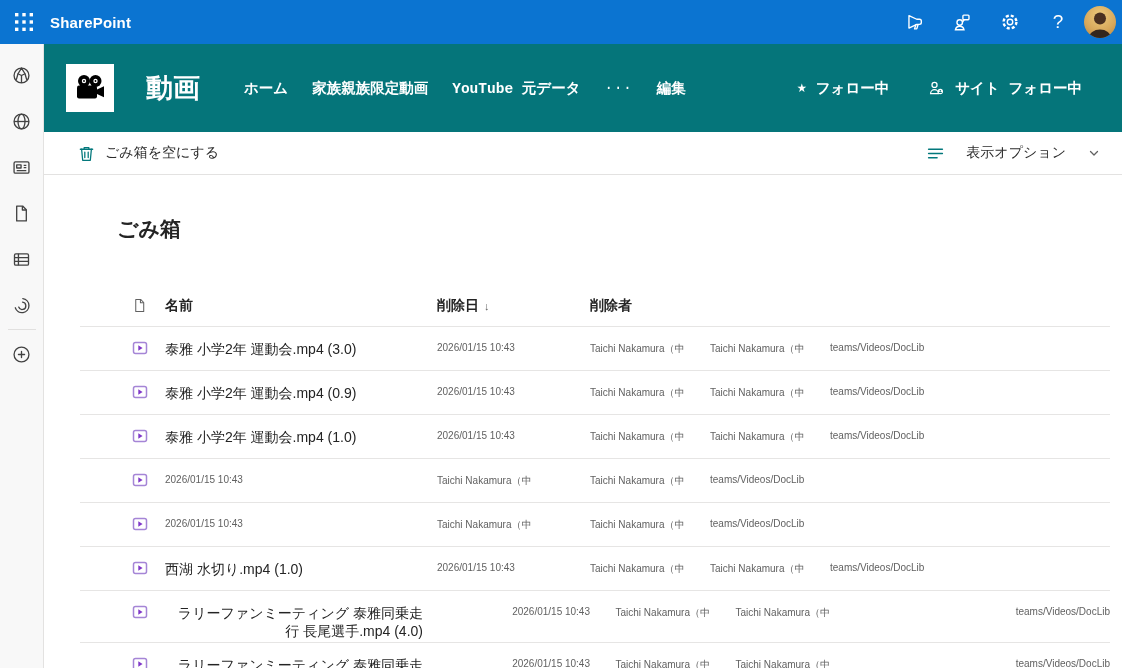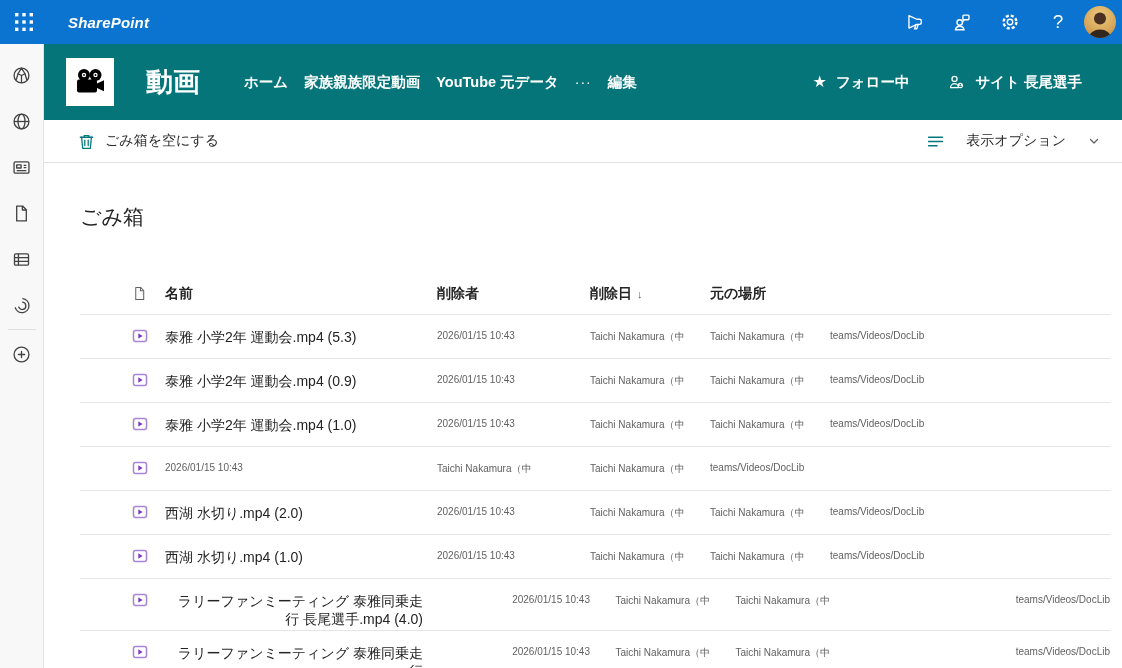--- a/index.html
+++ b/index.html
@@ -7,56 +7,56 @@
     --text:#2b2b2b; --text2:#616161; --border:#e6e5e4;
     --purple-o:#a585d6; --purple-f:#8038c9;
   }
   *{box-sizing:border-box; margin:0; padding:0;}
   html,body{width:1122px; height:668px; overflow:hidden;}
   body{font-family:"Liberation Sans","DejaVu Sans",sans-serif; background:#fff; color:var(--text);}
 
   
   .suite-bar{height:44px; background:var(--suite-blue); display:flex; align-items:center; color:#fff;}
   .waffle-btn{width:48px; height:44px; display:flex; align-items:center; justify-content:center; cursor:pointer;}
-  .app-name{font-size:15px; font-weight:bold; margin-left:20px; letter-spacing:.2px;font-style:italic;}
+  .app-name{font-size:15px; font-weight:bold; margin-left:2px; letter-spacing:.2px;}
   .suite-spacer{flex:1;}
   .suite-btn{width:48px; height:44px; display:flex; align-items:center; justify-content:center; cursor:pointer; font-size:18px;}
   .help-q{font-size:19px; font-weight:400;}
   .avatar{width:32px; height:32px; border-radius:50%; margin:0 6px 0 2px; overflow:hidden;
           background:radial-gradient(circle at 50% 30%, #ecca7d 0%, #d8a95c 55%, #b9843e 100%); position:relative; cursor:pointer;}
 
   
   .main-row{display:flex; height:624px;}
   .app-rail{width:44px; background:#f8f8f8; border-right:1px solid #e3e2e1; display:flex; flex-direction:column; align-items:center; padding-top:8px; flex:none;}
   .rail-btn{width:44px; height:46px; display:flex; align-items:center; justify-content:center; cursor:pointer;}
   .rail-div{width:28px; border-top:1px solid #e1e0df; margin:1px 0;}
 
   .content{flex:1; display:flex; flex-direction:column; min-width:0;}
 
   
-  .site-header{height:76px; background:var(--teal); display:flex; align-items:center; color:#fff; padding:0 40px 0 22px; flex:none;}
+  .site-header{height:88px; background:var(--teal); display:flex; align-items:center; color:#fff; padding:0 40px 0 22px; flex:none;font-family:Liberation Mono, monospace;}
   .site-logo{width:48px; height:48px; background:#fff; display:flex; align-items:center; justify-content:center; flex:none; cursor:pointer;}
   .site-title{font-size:27px; font-weight:bold; margin-left:32px; cursor:pointer;}
-  .site-nav{display:flex; align-items:center; margin-left:44px; gap:16px;}
+  .site-nav{display:flex; align-items:center; margin-left:44px; gap:24px;}
   .nav-item{font-size:14.5px; font-weight:600; cursor:pointer; white-space:nowrap;}
   .nav-more{font-size:14px; letter-spacing:1px; cursor:pointer;}
   .hdr-spacer{flex:1;}
   .hdr-action{display:flex; align-items:center; gap:9px; font-size:14.5px; font-weight:600; cursor:pointer; white-space:nowrap;}
   .hdr-action + .hdr-action{margin-left:38px;}
   .star-glyph{font-size:16px; line-height:1;}
 
   
   .command-bar{height:43px; display:flex; align-items:center; padding:0 22px 0 34px; border-bottom:1px solid #e3e2e1; flex:none;}
   .cmd-btn{display:flex; align-items:center; gap:10px; font-size:14px; color:var(--text); cursor:pointer;}
   .cmd-spacer{flex:1;}
   .view-opts{display:flex; align-items:center; gap:22px; font-size:14px; cursor:pointer;}
 
   
   .page{flex:1; padding:0 12px 0 36px; overflow:hidden;}
-  .page-title{font-size:21px; font-weight:normal; margin-top:40px; color:#242424;}
+  .page-title{font-size:21px; font-weight:bold; margin-top:40px; color:#242424;margin-left:37px;}
 
   .list{margin-top:46px;}
   .lrow{display:grid; grid-template-columns:85px 272px 153px 120px 120px 1fr; align-items:start;}
   .lhead{height:38px; border-bottom:1px solid var(--border);}
   .lhead .hcell{font-size:14px; font-weight:bold; color:#242424; padding-top:8px; cursor:pointer; white-space:nowrap;}
   .hicon{padding-left:52px; padding-top:9px; cursor:pointer;}
   .sort-arrow{font-size:11px; color:var(--text2); margin-left:5px; font-weight:400;}
 
   .trow{height:44px; border-bottom:1px solid var(--border); cursor:pointer;}
   .trow.two-line{height:52px;text-align:right;}
@@ -221,21 +221,21 @@
       <div class="hdr-action">
         <svg width="19" height="19" viewBox="0 0 24 24">
           <g fill="none" stroke="#ffffff" stroke-width="1.6">
             <circle cx="9.5" cy="7.5" r="3.2"></circle>
             <path d="M4.5 18.5 a5 5 0 0 1 10 0 z"></path>
           </g>
           <circle cx="16.8" cy="15.8" r="3.4" fill="#ffffff"></circle>
           <circle cx="16.8" cy="14.8" r="1" fill="#05757a"></circle>
           <path d="M14.8 17.6 a2 1.4 0 0 1 4 0 z" fill="#05757a"></path>
         </svg>
-        <span>サイト 長尾選手</span>
+        <span>サイト フォロー中</span>
       </div>
     </div>
 
     <div class="command-bar">
       <div class="cmd-btn">
         <svg width="17" height="17" viewBox="0 0 16 16">
           <g fill="none" stroke="#03787c" stroke-width="1.2" stroke-linecap="round" stroke-linejoin="round">
             <path d="M2.2 4 h11.6"></path>
             <path d="M5.8 4 V2.4 h4.4 V4"></path>
             <path d="M3.4 4 l1 10.4 h7.2 l1-10.4"></path>
@@ -267,33 +267,32 @@
         <div class="lrow lhead">
           <div class="hicon">
             <svg width="15" height="15" viewBox="0 0 16 16">
               <g fill="none" stroke="#616161" stroke-width="1.1" stroke-linejoin="round">
                 <path d="M4 1.5 h5.2 L12.5 4.8 V14.5 h-8.5 z"></path>
                 <path d="M9 1.7 V5 h3.4"></path>
               </g>
             </svg>
           </div>
           <div class="hcell"><span>名前</span></div>
+          <div class="hcell"><span>削除日</span><span class="sort-arrow">↓</span></div>
           <div class="hcell"><span>削除者</span></div>
-          <div class="hcell"><span>削除日</span><span class="sort-arrow">↓</span></div>
-          <div class="hcell"><span>元の場所</span></div>
         </div>
         <div id="rows">
   <div class="lrow trow">
     <div class="c-icon">
       <svg width="16" height="16" viewBox="0 0 16 16">
         <rect x="1.5" y="2.5" width="13" height="11" rx="2" fill="none" stroke="#a585d6" stroke-width="1.5"></rect>
         <path d="M6.3 5.3 L10.6 8 L6.3 10.7 z" fill="#8038c9"></path>
       </svg>
     </div>
-    <div class="c-name">泰雅 小学2年 運動会.mp4 (5.3)</div>
+    <div class="c-name">泰雅 小学2年 運動会.mp4 (3.0)</div>
     <div class="c-sub">2026/01/15 10:43</div>
     <div class="c-sub">Taichi Nakamura（中</div>
     <div class="c-sub">Taichi Nakamura（中</div>
     <div class="c-sub">teams/Videos/DocLib</div>
   </div>
 
   <div class="lrow trow">
     <div class="c-icon">
       <svg width="16" height="16" viewBox="0 0 16 16">
         <rect x="1.5" y="2.5" width="13" height="11" rx="2" fill="none" stroke="#a585d6" stroke-width="1.5"></rect>
@@ -334,21 +333,20 @@
     <div class="c-sub">teams/Videos/DocLib</div>
   </div>
 
   <div class="lrow trow">
     <div class="c-icon">
       <svg width="16" height="16" viewBox="0 0 16 16">
         <rect x="1.5" y="2.5" width="13" height="11" rx="2" fill="none" stroke="#a585d6" stroke-width="1.5"></rect>
         <path d="M6.3 5.3 L10.6 8 L6.3 10.7 z" fill="#8038c9"></path>
       </svg>
     </div>
-    <div class="c-name">西湖 水切り.mp4 (2.0)</div>
     <div class="c-sub">2026/01/15 10:43</div>
     <div class="c-sub">Taichi Nakamura（中</div>
     <div class="c-sub">Taichi Nakamura（中</div>
     <div class="c-sub">teams/Videos/DocLib</div>
   </div>
 
   <div class="lrow trow">
     <div class="c-icon">
       <svg width="16" height="16" viewBox="0 0 16 16">
         <rect x="1.5" y="2.5" width="13" height="11" rx="2" fill="none" stroke="#a585d6" stroke-width="1.5"></rect>

